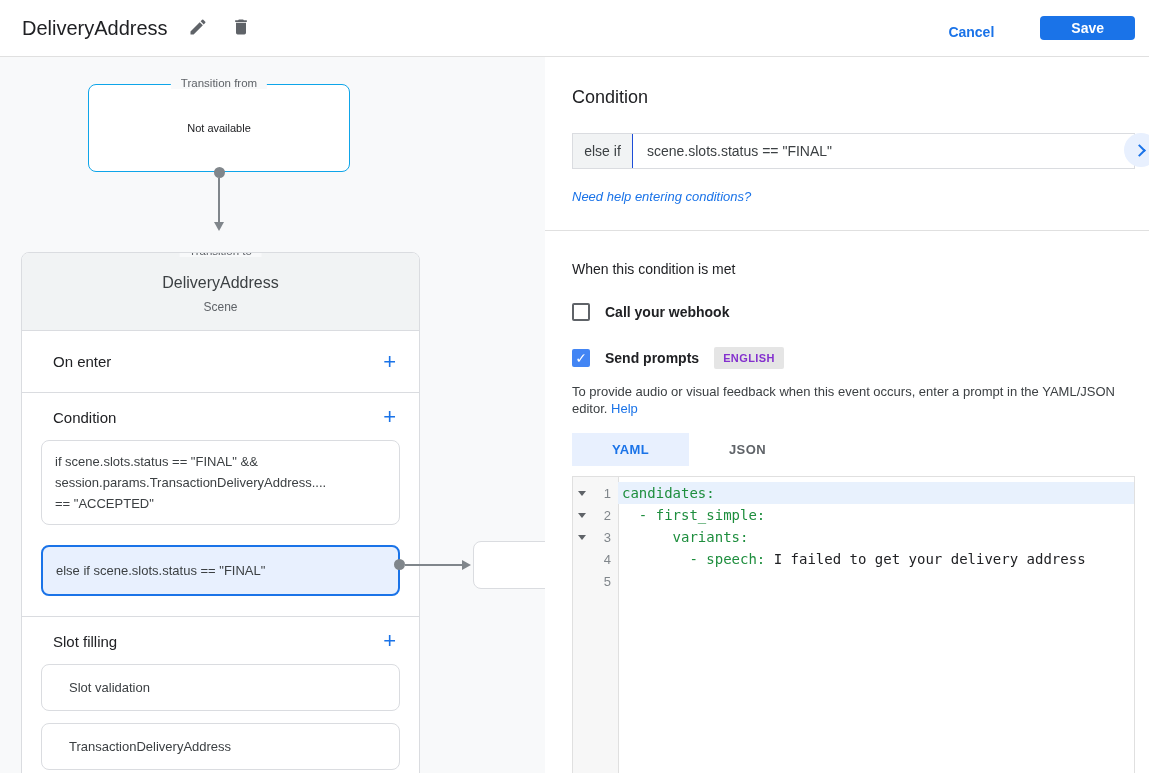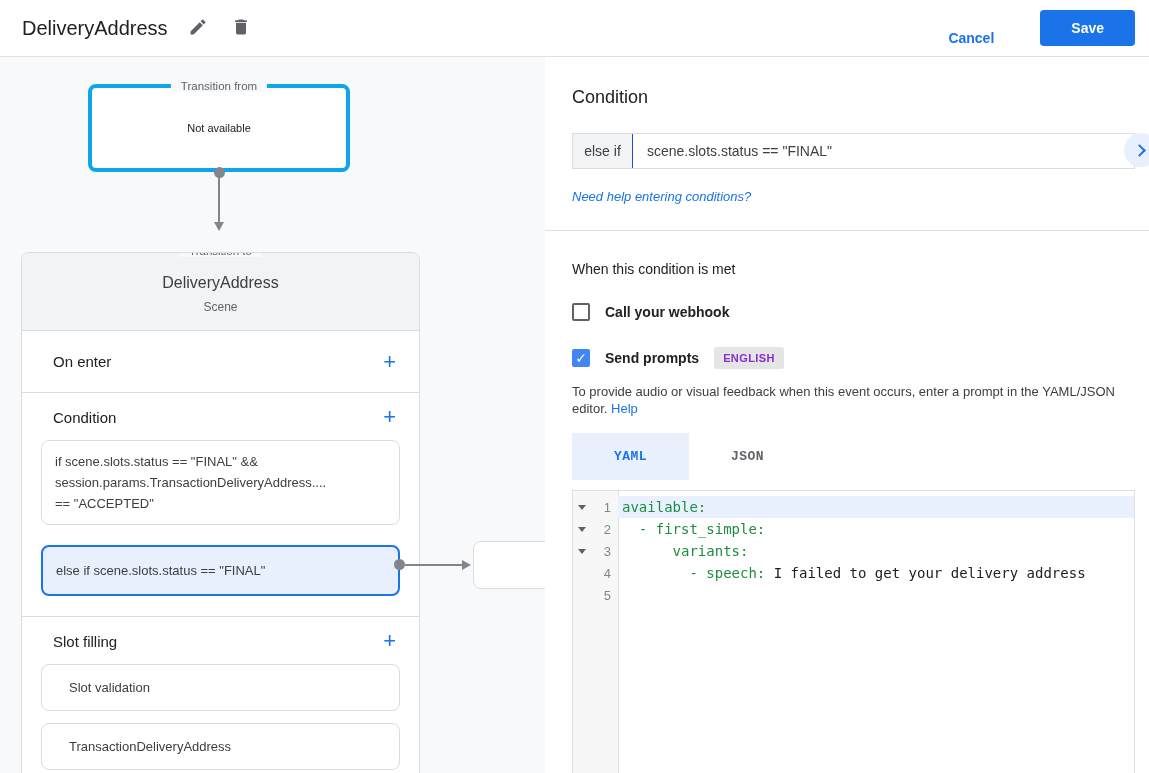--- a/index.html
+++ b/index.html
@@ -6,29 +6,29 @@
   html,body { width:1149px; height:773px; overflow:hidden; }
   body { font-family:"Liberation Sans",sans-serif; color:#202124; background:#fff; }
 
   
   .topbar { height:57px; display:flex; align-items:center; padding:0 14px 0 22px; border-bottom:1px solid #e0e0e0; background:#fff; }
   .topbar-title { font-size:20px; color:#202124; }
   .icon-btn { width:26px; height:26px; margin-left:17px; display:flex; align-items:center; justify-content:center; cursor:pointer; background:none; border:none; }
   .icon-btn svg { width:20px; height:20px; fill:#5f6368; }
   .topbar-actions { margin-left:auto; display:flex; align-items:flex-end; gap:46px; }
   .cancel-btn { color:#1a73e8; font-size:14px; font-weight:700; background:none; border:none; cursor:pointer; font-family:inherit; }
-  .save-btn { background:#1a73e8; color:#fff; font-size:14px; font-weight:700; border:none; border-radius:4px; padding:10px 31px; cursor:pointer; font-family:inherit; }
+  .save-btn { background:#1a73e8; color:#fff; font-size:14px; font-weight:700; border:none; border-radius:4px; padding:4px 31px; cursor:pointer; font-family:inherit; }
 
   .main { display:flex; height:716px; }
 
   
   .canvas { position:relative; width:545px; flex:none; background:#f8f9fa; overflow:hidden; }
   .flow-label { position:absolute; top:-8px; left:50%; transform:translateX(-50%); background:#f8f9fa; padding:0 10px; font-size:11.5px; color:#5f6368; white-space:nowrap; z-index:2; }
 
-  .tf-box { position:absolute; left:88px; top:27px; width:262px; height:88px; background:#fff; border:4px solid #0ea5e9; border-radius:8px; display:flex; align-items:center; justify-content:center; }
+  .tf-box { position:absolute; left:88px; top:27px; width:262px; height:88px; background:#fff; border:1px solid #0ea5e9; border-radius:8px; display:flex; align-items:center; justify-content:center; }
   .tf-text { font-size:11px; color:#202124; }
 
   .arrow-down { position:absolute; left:213px; top:110px; width:12px; display:flex; flex-direction:column; align-items:center; z-index:1; }
   .dot { width:11px; height:11px; border-radius:50%; background:#80868b; }
   .vline { width:2px; height:44px; background:#80868b; }
   .head-down { width:0; height:0; border-left:5px solid transparent; border-right:5px solid transparent; border-top:9px solid #80868b; }
 
   .scene-card { position:absolute; left:21px; top:195px; width:399px; height:560px; background:#fff; border:1px solid #dadce0; border-radius:8px; overflow:hidden; }
   .card-header { height:78px; background:#f1f3f4; border-bottom:1px solid #dadce0; text-align:center; padding-top:21px; }
   .scene-name { font-size:16px; color:#3c4043; }
@@ -68,21 +68,21 @@
   .check-row { margin-top:26px; display:flex; align-items:center; }
   .checkbox { width:18px; height:18px; border:2px solid #5f6368; border-radius:2px; flex:none; cursor:pointer; background:#fff; }
   .checkbox.checked { border:none; background:#4285f4; color:#fff; display:flex; align-items:center; justify-content:center; font-size:14px; line-height:1; }
   .check-label { margin-left:15px; font-size:14px; font-weight:700; color:#202124; }
   .badge { margin-left:15px; background:#e5e5e5; color:#8430ce; font-size:11px; font-weight:700; letter-spacing:.4px; padding:5px 9px; border-radius:2px; }
 
   .helper { margin-top:14px; font-size:13px; color:#3c4043; line-height:17px; max-width:563px; }
   .helper-link { color:#1a73e8; cursor:pointer; text-decoration:none; }
 
   .tabs { margin-top:16px; display:flex; }
-  .tab { width:117px; height:47px; display:flex; align-items:center; justify-content:center; font-size:13px; font-weight:700; letter-spacing:.4px; color:#5f6368; cursor:pointer; background:none; border:none; font-family:Liberation Mono, monospace; }
+  .tab { width:117px; height:33px; display:flex; align-items:center; justify-content:center; font-size:13px; font-weight:700; letter-spacing:.4px; color:#5f6368; cursor:pointer; background:none; border:none; font-family:Liberation Sans, sans-serif; }
   .tab.active { background:#e8f0fe; color:#1a73e8; }
 
   .editor { margin-top:10px; width:563px; height:300px; border:1px solid #e0e0e0; position:relative; font-family:"DejaVu Sans Mono",monospace; font-size:14px; background:#fff; }
   .editor::before { content:""; position:absolute; left:0; top:0; bottom:0; width:45px; background:#f7f7f7; border-right:1px solid #e0e0e0; }
   .editor-lines { position:relative; padding-top:5px; }
   .eline { display:flex; height:22px; align-items:center; }
   .fold-cell { width:18px; flex:none; display:flex; justify-content:center; align-items:center; cursor:pointer; }
   .fold-icon { width:0; height:0; border-left:4px solid transparent; border-right:4px solid transparent; border-top:5px solid #5f6368; }
   .num-cell { width:27px; flex:none; text-align:right; padding-right:7px; color:#80868b; font-size:13px; font-family:"Liberation Sans",sans-serif; }
   .code-cell { flex:1; white-space:pre; padding-left:4px; height:22px; line-height:22px; }
@@ -207,21 +207,21 @@
         <button class="tab">JSON</button>
       </div>
 
       <div class="editor">
         <div class="editor-lines">
           <div class="eline active">
             <div class="fold-cell">
                 <span class="fold-icon"></span>
               </div>
             <div class="num-cell">1</div>
-            <div class="code-cell"><span class="code-key">available:</span><span class="code-val"></span></div>
+            <div class="code-cell"><span class="code-key">candidates:</span><span class="code-val"></span></div>
           </div>
           <div class="eline">
             <div class="fold-cell">
                 <span class="fold-icon"></span>
               </div>
             <div class="num-cell">2</div>
             <div class="code-cell"><span class="code-key">  - first_simple:</span><span class="code-val"></span></div>
           </div>
           <div class="eline">
             <div class="fold-cell">

